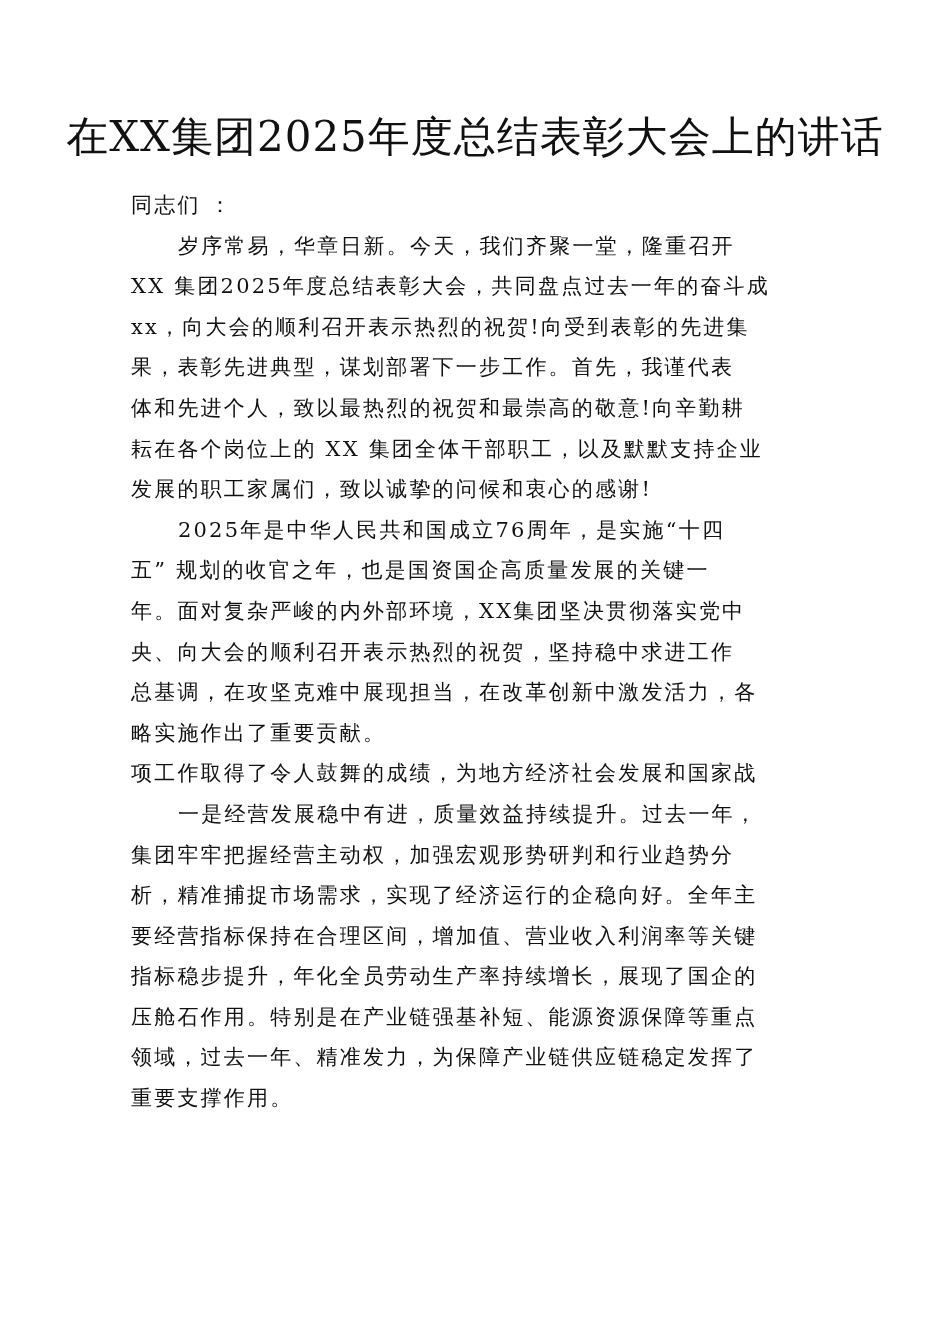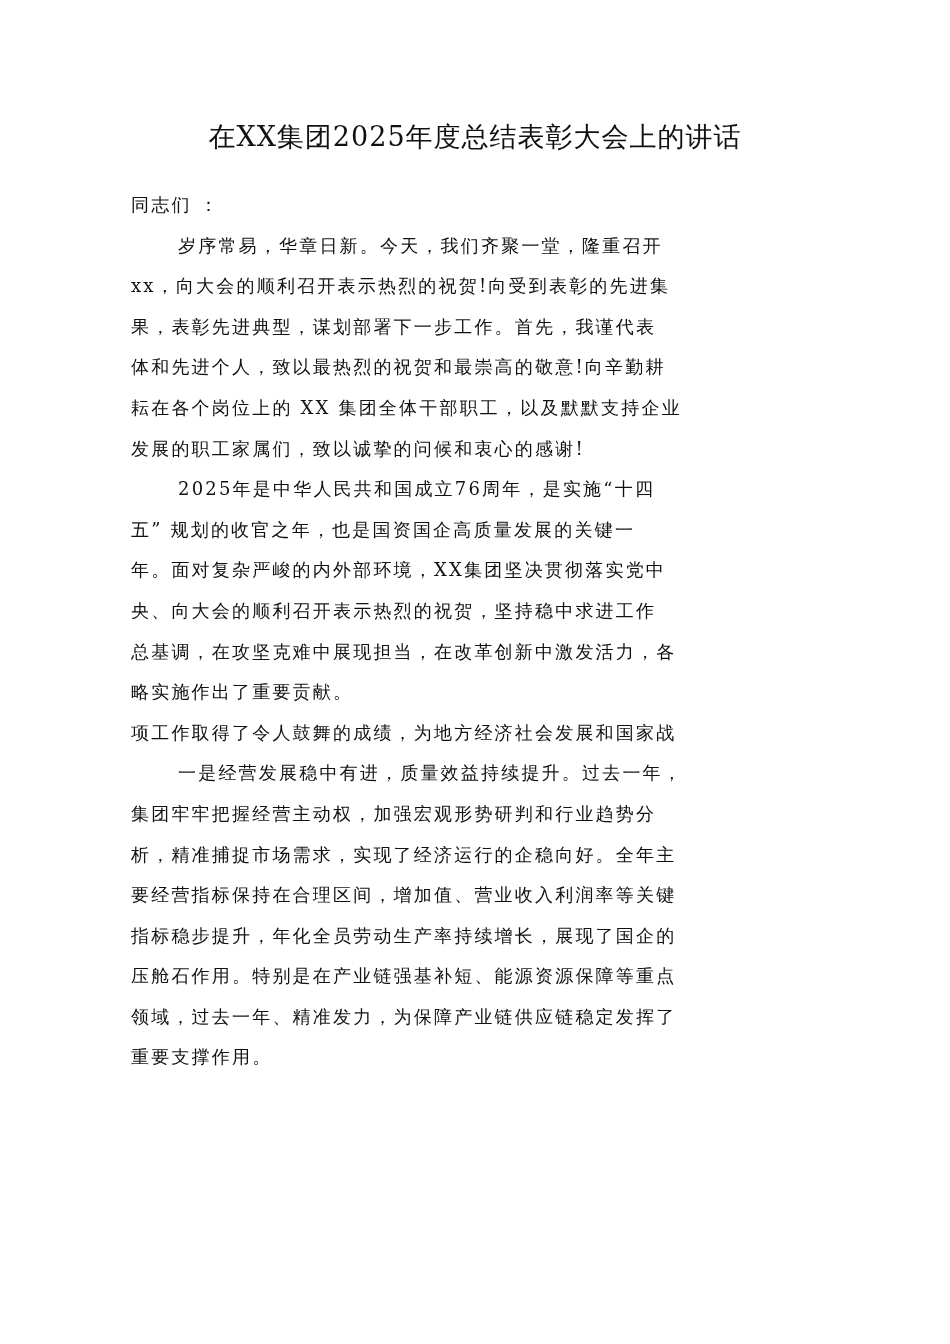--- a/index.html
+++ b/index.html
@@ -22,55 +22,56 @@
       width: 950px;
       height: 1344px;
       background: #ffffff;
     }
     .title {
       position: absolute;
       left: 0;
       width: 950px;
       top: 112px;
       text-align: center;
-      font-size: 27px;
+      font-size: 42px;
       line-height: 50px;
       letter-spacing: 1px;
       white-space: nowrap;
     }
     .body-text {
       position: absolute;
       left: 131px;
       top: 185px;
       width: 680px;
     }
     .line {
       height: 40.6px;
       line-height: 40.6px;
-      font-size: 18px;
+      font-size: 21px;
       white-space: nowrap;
       letter-spacing: 2.2px;
     }
     .line.indent {
       padding-left: 47px;
     }
   </style>
 </head>
 <body>
 
 <div class="page">
 
   <div class="title">在XX集团2025年度总结表彰大会上的讲话</div>
 
   <div class="body-text">
 
     <div class="line">同志们 ：</div>
 
     <div>
       <div class="line indent">岁序常易，华章日新。今天，我们齐聚一堂，隆重召开</div>
+      <div class="line">XX 集团2025年度总结表彰大会，共同盘点过去一年的奋斗成</div>
       <div class="line">xx，向大会的顺利召开表示热烈的祝贺!向受到表彰的先进集</div>
       <div class="line">果，表彰先进典型，谋划部署下一步工作。首先，我谨代表</div>
       <div class="line">体和先进个人，致以最热烈的祝贺和最崇高的敬意!向辛勤耕</div>
       <div class="line">耘在各个岗位上的 XX 集团全体干部职工，以及默默支持企业</div>
       <div class="line">发展的职工家属们，致以诚挚的问候和衷心的感谢!</div>
     </div>
 
     <div>
       <div class="line indent">2025年是中华人民共和国成立76周年，是实施“十四</div>
       <div class="line">五” 规划的收官之年，也是国资国企高质量发展的关键一</div>

